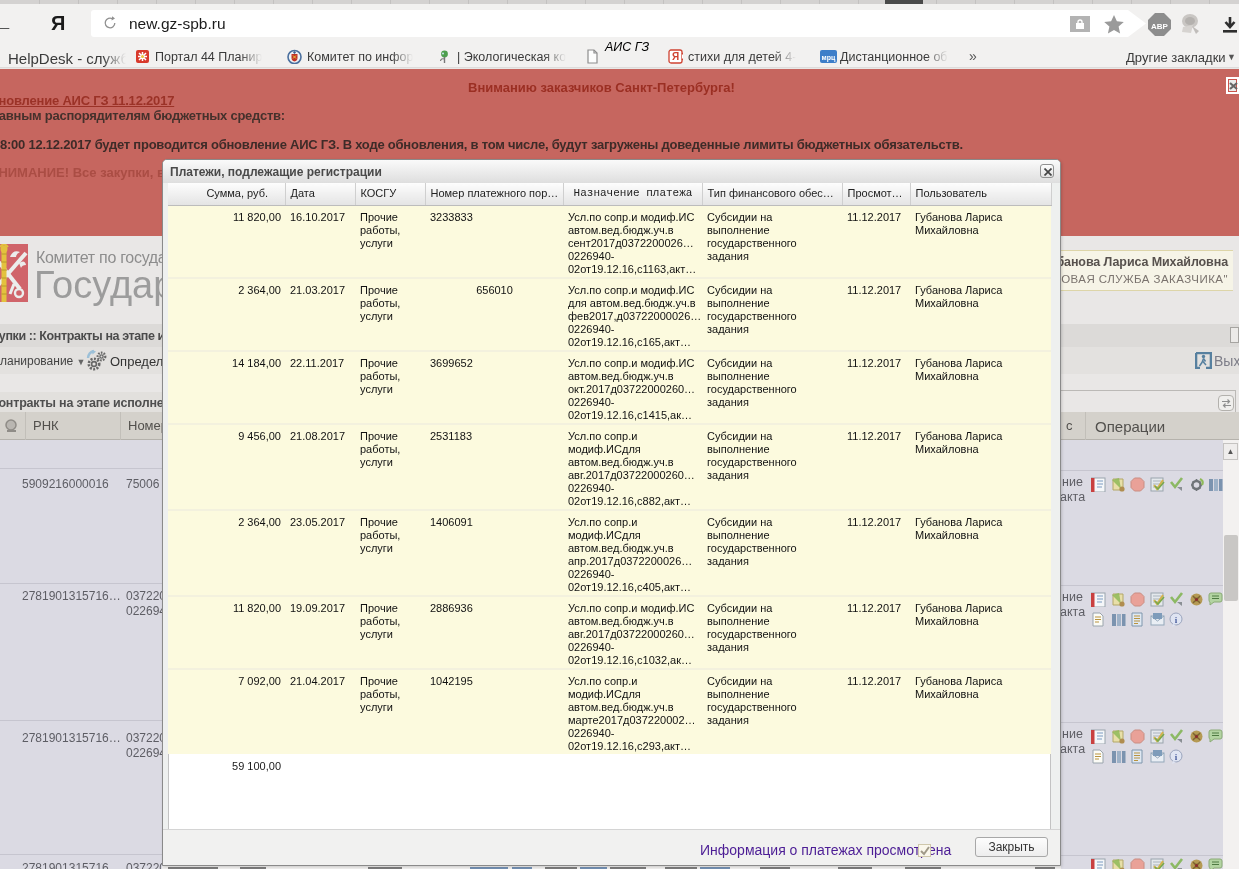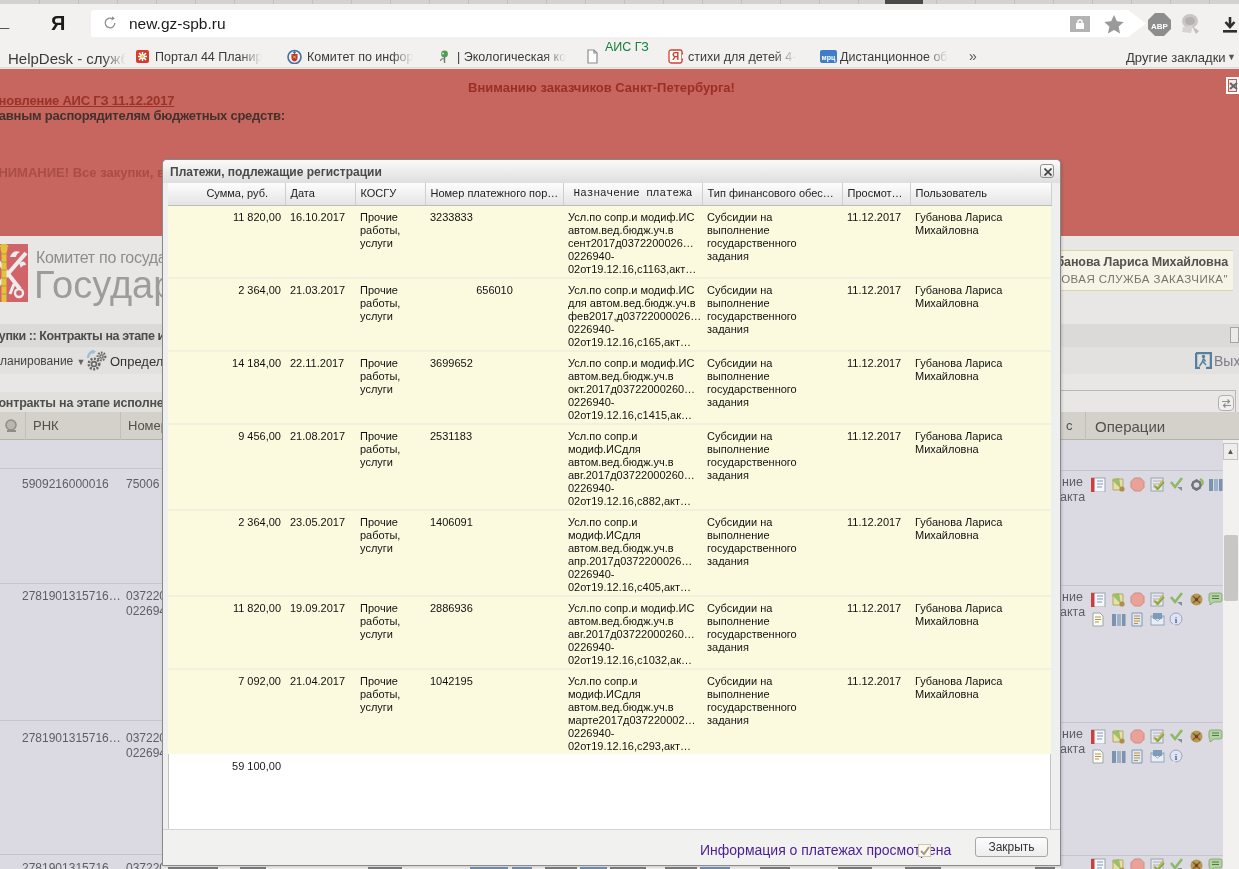--- a/index.html
+++ b/index.html
@@ -108,41 +108,42 @@
           <circle cx="7.5" cy="5" r="3.4" fill="#4d9e4d"></circle>
           <path d="M7.5 8 V14" stroke="#777" stroke-width="1.4"></path>
           <path d="M7.5 10 Q4 9 3.5 12" stroke="#777" stroke-width="1.2" fill="none"></path>
           <circle cx="6" cy="4.4" r="1" fill="#cfe7f5"></circle>
         </svg></div>
       <div class="abs" style="left:457px;top:50px;font-size:12.5px;color:#3a3a3a;white-space:nowrap;max-width:118px;overflow:hidden;-webkit-mask-image:linear-gradient(90deg,#000 80%,transparent);">| Экологическая ко</div>
       <div class="abs" style="left:585px;top:49px;"><svg width="15" height="15" viewBox="0 0 15 15">
           <path d="M3 1 H9 L12 4 V14 H3 Z" fill="#fdfdfd" stroke="#8e8e8e" stroke-width="1.2"></path>
           <path d="M9 1 V4 H12" fill="none" stroke="#8e8e8e" stroke-width="1.2"></path>
         </svg></div>
-      <div class="abs" style="left:605px;top:40px;font-size:12.5px;color:#15803d;white-space:nowrap;">АИС ГЗ</div>
+      <div class="abs" style="left:605px;top:40px;font-size:12.5px;color:#000000;white-space:nowrap;font-style:italic;">АИС ГЗ</div>
       <div class="abs" style="left:668px;top:49px;"><svg width="15" height="15" viewBox="0 0 15 15">
           <rect x="1" y="1" width="13" height="13" rx="2" fill="#fff" stroke="#cf4332" stroke-width="1.3"></rect>
           <text x="7.5" y="11.4" font-size="10" font-weight="bold" fill="#cf4332" text-anchor="middle" font-family="Liberation Sans">Я</text>
           <path d="M14 4 L17 7.5 L14 11" fill="#fff" stroke="#cf4332" stroke-width="1.2"></path>
         </svg></div>
       <div class="abs" style="left:688px;top:50px;font-size:12.5px;color:#3a3a3a;white-space:nowrap;max-width:118px;overflow:hidden;-webkit-mask-image:linear-gradient(90deg,#000 80%,transparent);">стихи для детей 4-</div>
       <div class="abs" style="left:820px;top:49px;"><svg width="17" height="13" viewBox="0 0 17 13">
           <rect x="0" y="0" width="17" height="13" rx="2" fill="#3d7ec9"></rect>
           <text x="8.5" y="9.5" font-size="7" font-weight="bold" fill="#fff" text-anchor="middle" font-family="Liberation Sans">мрц</text>
         </svg></div>
       <div class="abs" style="left:840px;top:50px;font-size:12.5px;color:#3a3a3a;white-space:nowrap;max-width:118px;overflow:hidden;-webkit-mask-image:linear-gradient(90deg,#000 80%,transparent);">Дистанционное об</div>
       <div class="abs" style="left:969px;top:48px;font-size:14px;color:#555;">»</div>
     </div>
 <div class="abs" style="left:1126px;top:50px;font-size:13px;color:#3a3a3a;">Другие закладки</div>
 <div class="abs" style="left:1227px;top:52px;font-size:9px;color:#555;">▼</div>
 
 <div class="abs" style="left:0;top:69px;width:1239px;height:167px;background:#c6665f;"></div>
 <div class="abs" style="left:468px;top:80px;font-size:13px;font-weight:bold;color:#9b2f23;">Вниманию заказчиков Санкт-Петербурга!</div>
 <div class="abs" style="left:-17px;top:93px;font-size:13px;letter-spacing:-0.2px;font-weight:bold;color:#9b3227;text-decoration:underline;">обновление АИС ГЗ 11.12.2017</div>
 <div class="abs" style="left:-14px;top:108px;font-size:13px;letter-spacing:-0.25px;font-weight:bold;color:#45312c;">главным распорядителям бюджетных средств:</div>
+<div class="abs" style="left:0px;top:137px;font-size:13px;letter-spacing:-0.23px;font-weight:bold;color:#3e2b28;">8:00 12.12.2017 будет проводится обновление АИС ГЗ. В ходе обновления, в том числе, будут загружены доведенные лимиты бюджетных обязательств.</div>
 <div class="abs" style="left:-11px;top:165px;font-size:13px;font-weight:bold;color:#aa4d44;">ВНИМАНИЕ! Все закупки, вкл</div>
 
 <div class="abs" style="left:1226px;top:77px;width:13px;height:17px;background:#ebedec;border:2px solid #fff;box-shadow:inset 0 0 0 1px #c9544c;"></div>
 <svg class="abs" style="left:1229px;top:82px;" width="9" height="8" viewBox="0 0 9 8">
       <path d="M1 1 L8 7 M8 1 L1 7" stroke="#666" stroke-width="2.2"></path>
     </svg>
 
 <div class="abs" style="left:0;top:244px;width:28px;height:58px;background:#d0646a;overflow:hidden;">
   <svg width="28" height="58" viewBox="0 0 28 58">
     <path d="M-6 46 L26 9" stroke="#ebedec" stroke-width="4"></path>

